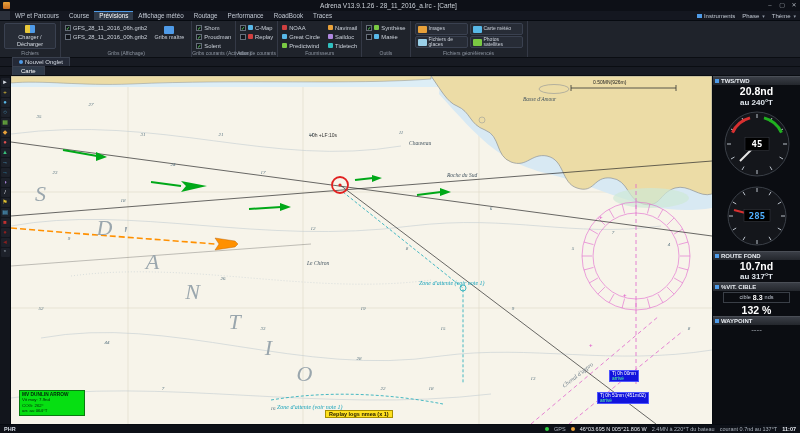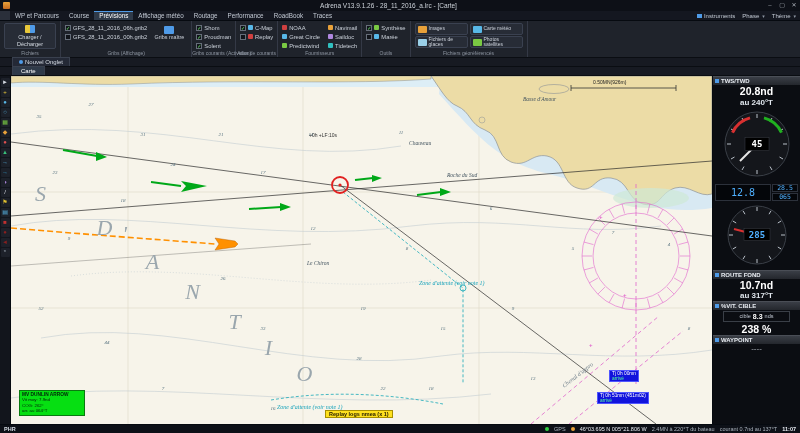--- a/index.html
+++ b/index.html
@@ -516,27 +516,20 @@
             <line x1="19.5" y1="23.0" x2="16.0" y2="21.0" stroke="#b9c0c9" stroke-width="1"></line>
             <line x1="29.0" y1="13.5" x2="27.0" y2="10.0" stroke="#b9c0c9" stroke-width="1"></line>
           </g>
         <path d="M17.5,24.6 A27,27 0 0 1 35,9.9" stroke="#d83030" stroke-width="3" fill="none"></path>
         <path d="M49,9.9 A27,27 0 0 1 66.5,24.6" stroke="#20b020" stroke-width="3" fill="none"></path>
         <line x1="42" y1="36" x2="25" y2="53" stroke="#e8e8e8" stroke-width="2"></line>
         <rect x="30" y="29.5" width="24" height="13" fill="#000" stroke="#3a3f47" stroke-width="0.5"></rect>
         <text x="42" y="39" class="gtext">45</text>
       </svg>
 
-      <div class="cluster">
-        <div class="cmain">12.8</div>
-        <div class="cside">
-          <div class="ccell">28.5</div>
-          <div class="ccell">065</div>
-        </div>
-      </div>
 
       <svg class="gauge" width="84" height="66" viewBox="0 0 84 66">
         <circle cx="42" cy="32" r="29" fill="#14161b" stroke="#3a3f47" stroke-width="1"></circle>
         <g id="g2ticks">
             <line x1="42.0" y1="8.0" x2="42.0" y2="4.0" stroke="#b9c0c9" stroke-width="1"></line>
             <line x1="54.0" y1="11.2" x2="56.0" y2="7.8" stroke="#b9c0c9" stroke-width="1"></line>
             <line x1="62.8" y1="20.0" x2="66.2" y2="18.0" stroke="#b9c0c9" stroke-width="1"></line>
             <line x1="66.0" y1="32.0" x2="70.0" y2="32.0" stroke="#b9c0c9" stroke-width="1"></line>
             <line x1="62.8" y1="44.0" x2="66.2" y2="46.0" stroke="#b9c0c9" stroke-width="1"></line>
             <line x1="54.0" y1="52.8" x2="56.0" y2="56.2" stroke="#b9c0c9" stroke-width="1"></line>
@@ -561,21 +554,21 @@
 
       <div class="ihead">
         <span class="pin"></span>
         <span>%VIT. CIBLE</span>
       </div>
       <div class="cible">
         <span>cible</span>
         <span class="cv">8.3</span>
         <span>nds</span>
       </div>
-      <div class="ival">238 %</div>
+      <div class="ival">132 %</div>
 
       <div class="ihead">
         <span class="pin"></span>
         <span>WAYPOINT</span>
       </div>
       <div class="wpval">----</div>
     </div>
   </div>
 
   <div class="statusbar">

